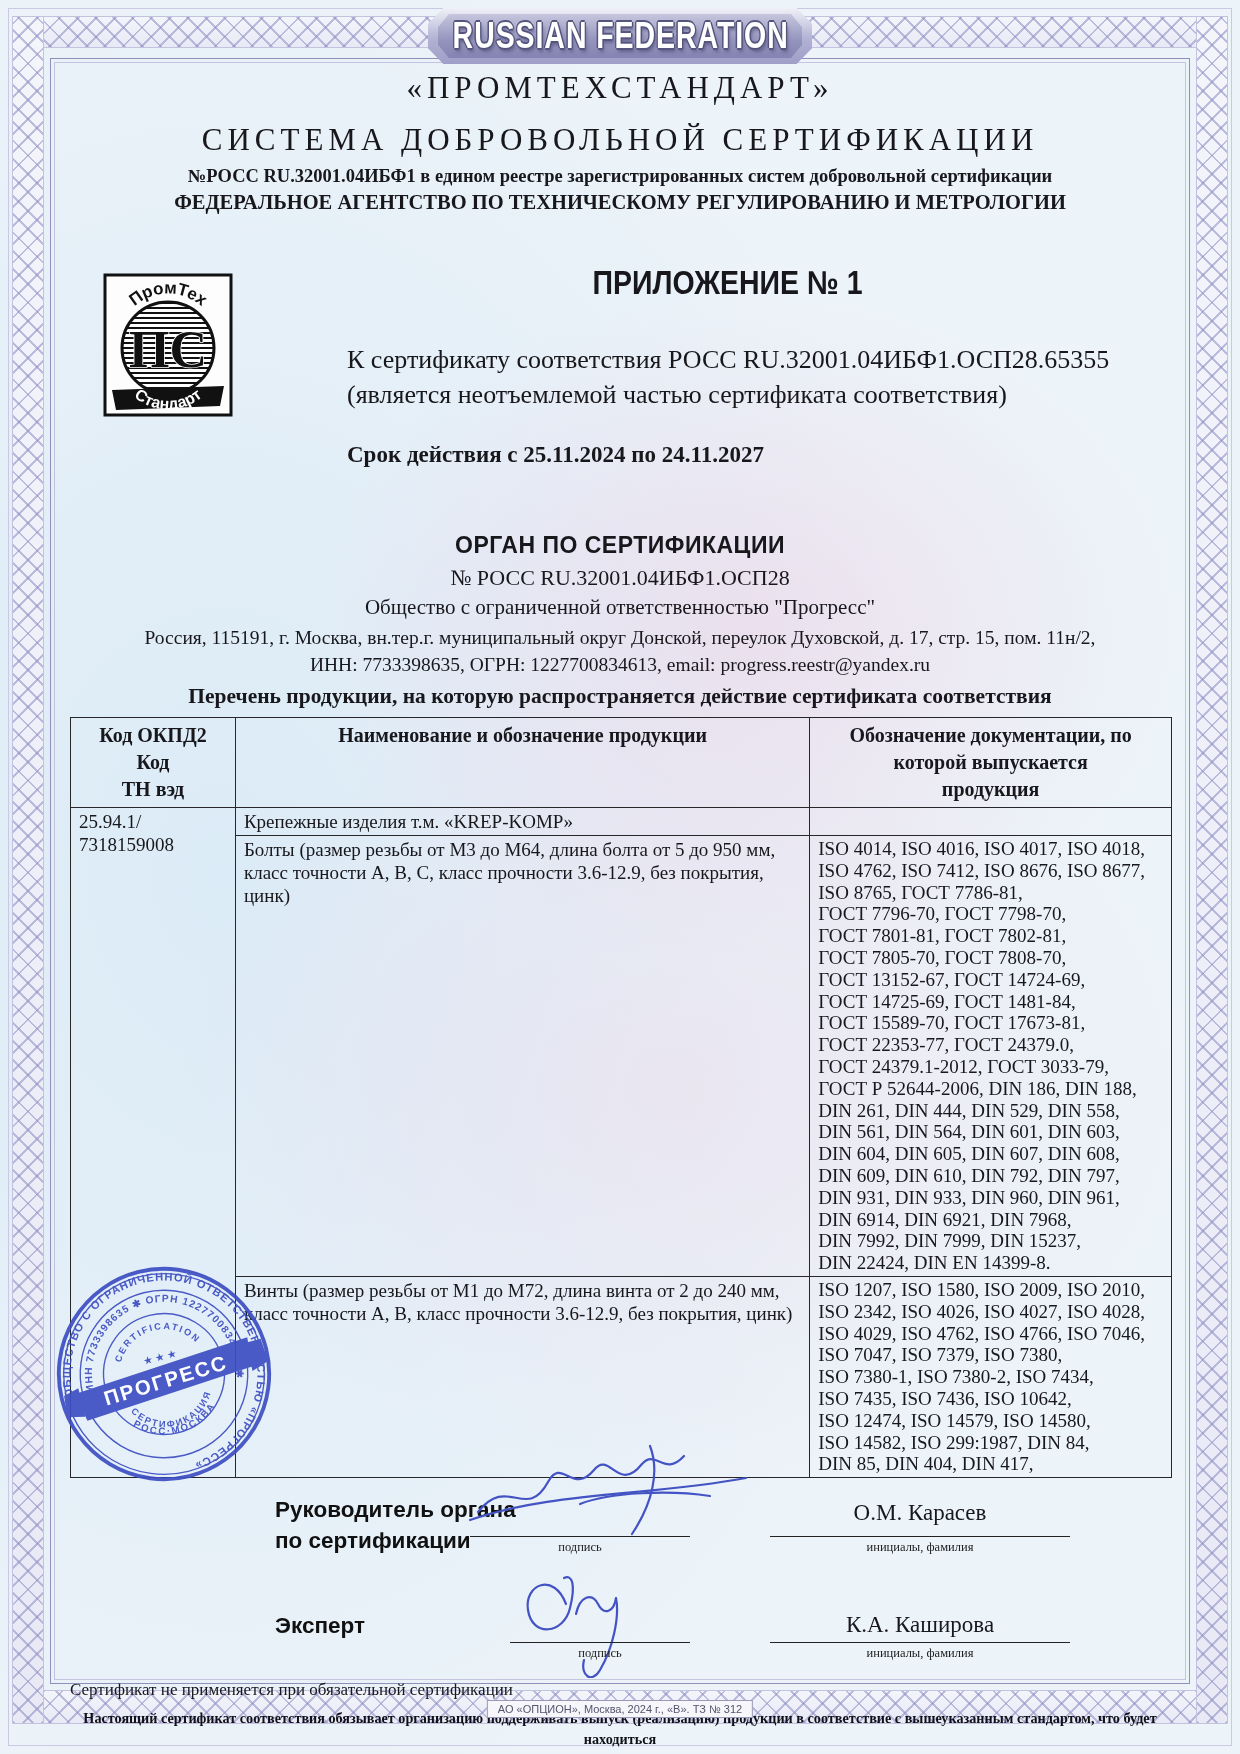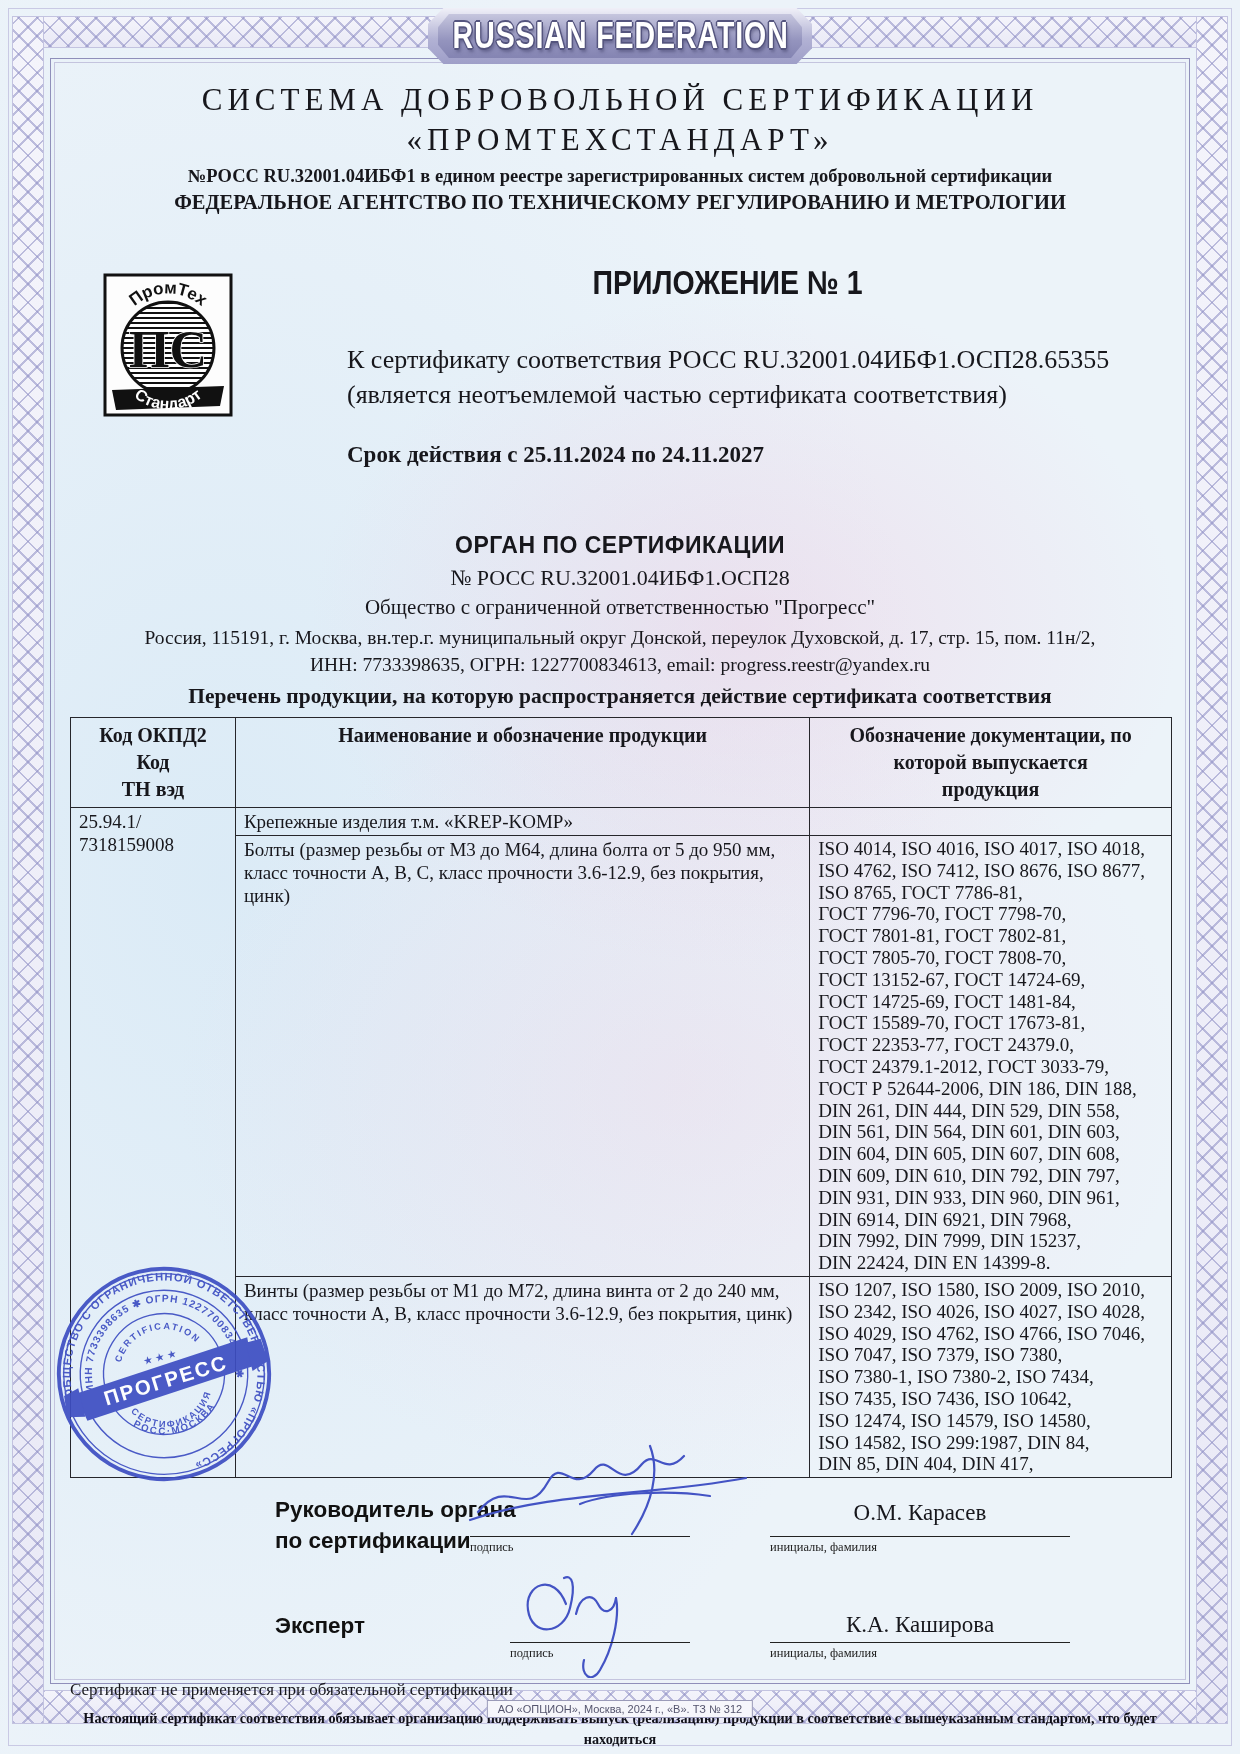--- a/index.html
+++ b/index.html
@@ -82,21 +82,21 @@
   td.docs{ white-space:pre-line; line-height:21.8px; }
   td.brand{ height:28px; }
   td.bolts-name{ height:434px; }
   td.screws-name{ height:186px; }
   
   .sig-area{ position:relative; height:200px; margin-top:2px; font-family:"Liberation Sans", sans-serif; }
   .sig-label{ position:absolute; font-weight:bold; font-size:22.5px; line-height:31px; color:#111; }
   .lbl-head{ left:205px; top:14px; }
   .lbl-expert{ left:205px; top:130px; }
   .sig-line{ position:absolute; border-bottom:1.8px solid #222; }
-  .cap{ position:absolute; font-family:"Liberation Serif", serif; font-size:12.5px; text-align:left; color:#222; }
+  .cap{ position:absolute; font-family:"Liberation Serif", serif; font-size:12.5px; text-align:center; color:#222; }
   .name{ position:absolute; font-family:"Liberation Serif", serif; font-size:23px; text-align:center; }
   .sig-svg{ position:absolute; }
   .not-mandatory{ text-align:left; font-weight:normal; font-size:17px; margin-top:0px; }
   .fine-print{ text-align:center; font-weight:bold; font-size:14.2px; line-height:21px; margin-top:8px; color:#101018; }
   
   .printer-label{
     position:absolute; bottom:36px; left:50%; transform:translateX(-50%); z-index:4;
     background:#f6f6fb; border:1px solid #9a9ab8; padding:2px 10px;
     font-family:"Liberation Sans", sans-serif; font-size:11px; color:#55556e; white-space:nowrap;
   }
@@ -120,22 +120,22 @@
     <div class="banner-inner">
       <span class="banner-text">RUSSIAN FEDERATION</span>
     </div>
   </div>
 
   <div class="printer-label">АО «ОПЦИОН», Москва, 2024 г., «В». ТЗ № 312</div>
 
   <div class="content">
 
 
+    <div class="h-title" style="margin-top:0;">«ПРОМТЕХСТАНДАРТ»</div>
     <div class="h-title">СИСТЕМА ДОБРОВОЛЬНОЙ СЕРТИФИКАЦИИ</div>
-    <div class="h-title" style="margin-top:0;">«ПРОМТЕХСТАНДАРТ»</div>
     <div class="h-reg">№РОСС RU.32001.04ИБФ1 в едином реестре зарегистрированных систем добровольной сертификации</div>
     <div class="h-agency">ФЕДЕРАЛЬНОЕ АГЕНТСТВО ПО ТЕХНИЧЕСКОМУ РЕГУЛИРОВАНИЮ И МЕТРОЛОГИИ</div>
 
     <div class="annex-wrap">
 
       <div class="logo-box">
         <svg width="132" height="146" viewBox="0 0 132 146">
           <defs>
             <pattern id="hatch" width="5" height="5" patternUnits="userSpaceOnUse">
               <rect width="5" height="5" fill="#fff"></rect>

